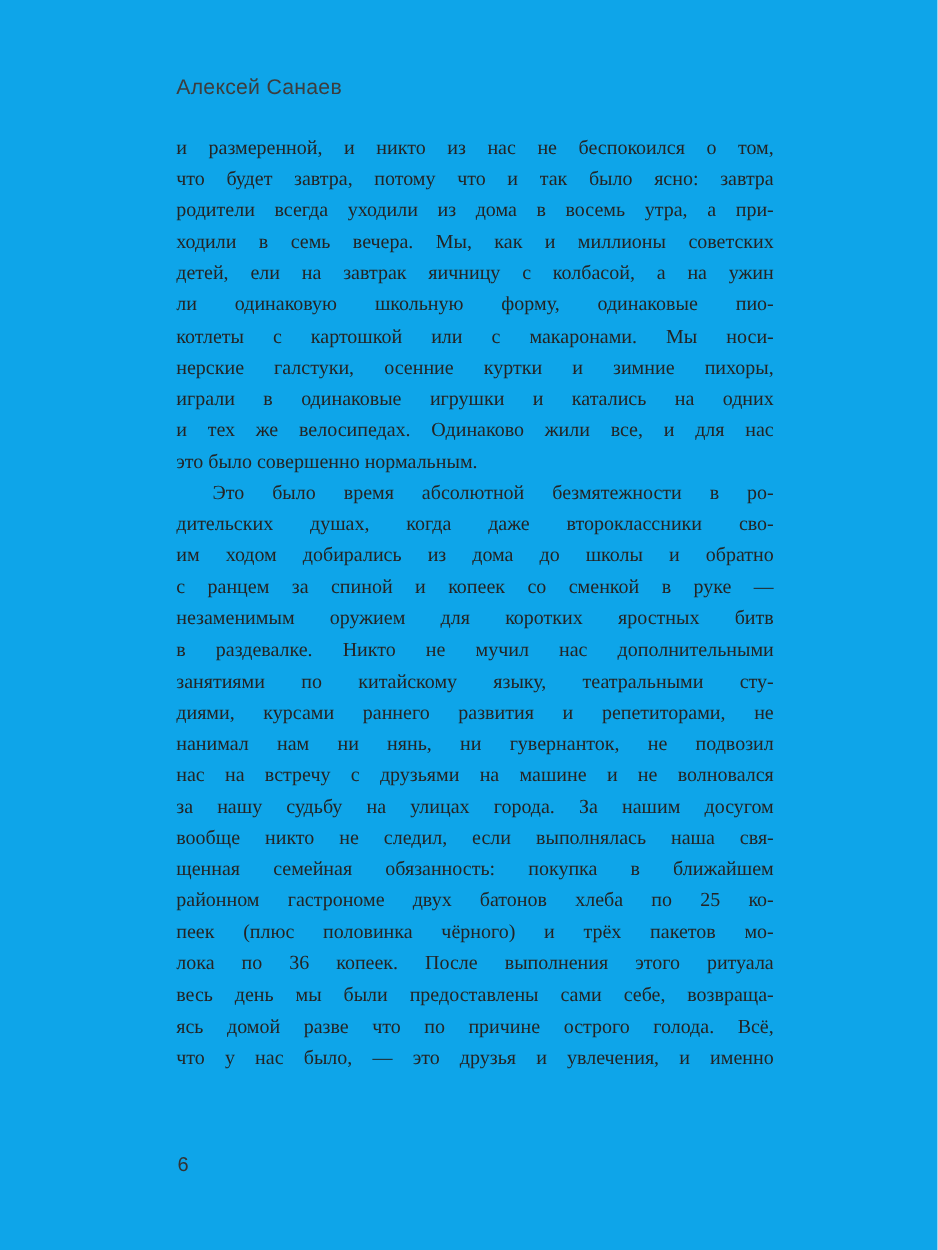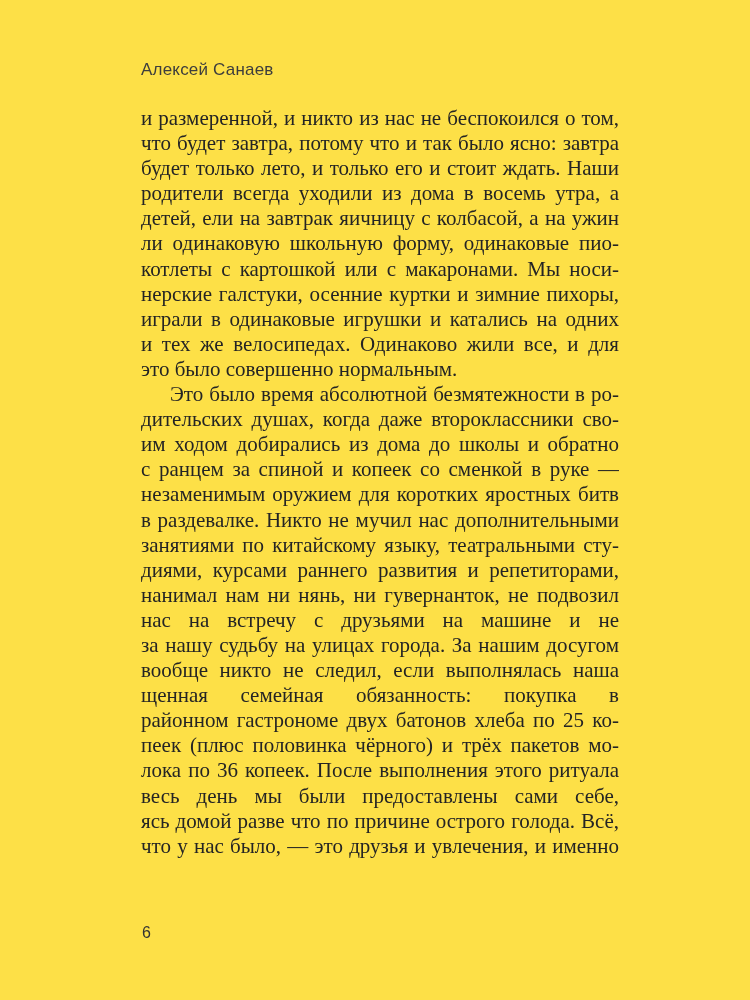--- a/index.html
+++ b/index.html
@@ -4,40 +4,40 @@
 <style>
   html, body {
     margin: 0;
     padding: 0;
     background: #ffffff;
   }
   .page {
     position: relative;
     width: 750px;
     height: 1000px;
-    background: #fde047;
+    background: #0ea5e9;
     overflow: hidden;
     font-family: "Liberation Serif", serif;
   }
   .running-header {
     position: absolute;
     left: 141px;
     top: 60px;
     font-family: "Liberation Sans", sans-serif;
     font-size: 17px;
     line-height: 20px;
     color: #3d3d3d;
     letter-spacing: 0.2px;
   }
   .body-text {
     position: absolute;
     left: 141px;
     top: 106px;
     width: 478px;
-    font-size: 21px;
+    font-size: 16px;
     line-height: 25.1px;
     color: #242424;
   }
   .line {
     text-align: justify;
     text-align-last: justify;
     height: 25.1px;
     overflow: hidden;
     white-space: nowrap;
   }
@@ -60,22 +60,22 @@
 </style>
 </head>
 <body>
 
 <div class="page">
   <div class="running-header">Алексей Санаев</div>
 
   <div class="body-text">
       <div class="line">и размеренной, и никто из нас не беспокоился о том,</div>
       <div class="line">что будет завтра, потому что и так было ясно: завтра</div>
-      <div class="line">будет только лето, и только его и стоит ждать. Наши</div>
       <div class="line">родители всегда уходили из дома в восемь утра, а при-</div>
+      <div class="line">ходили в семь вечера. Мы, как и миллионы советских</div>
       <div class="line">детей, ели на завтрак яичницу с колбасой, а на ужин</div>
       <div class="line">ли одинаковую школьную форму, одинаковые пио-</div>
       <div class="line">котлеты с картошкой или с макаронами. Мы носи-</div>
       <div class="line">нерские галстуки, осенние куртки и зимние пихоры,</div>
       <div class="line">играли в одинаковые игрушки и катались на одних</div>
       <div class="line">и тех же велосипедах. Одинаково жили все, и для нас</div>
       <div class="line end">это было совершенно нормальным.</div>
       <div class="line indent">Это было время абсолютной безмятежности в ро-</div>
       <div class="line">дительских душах, когда даже второклассники сво-</div>
       <div class="line">им ходом добирались из дома до школы и обратно</div>

